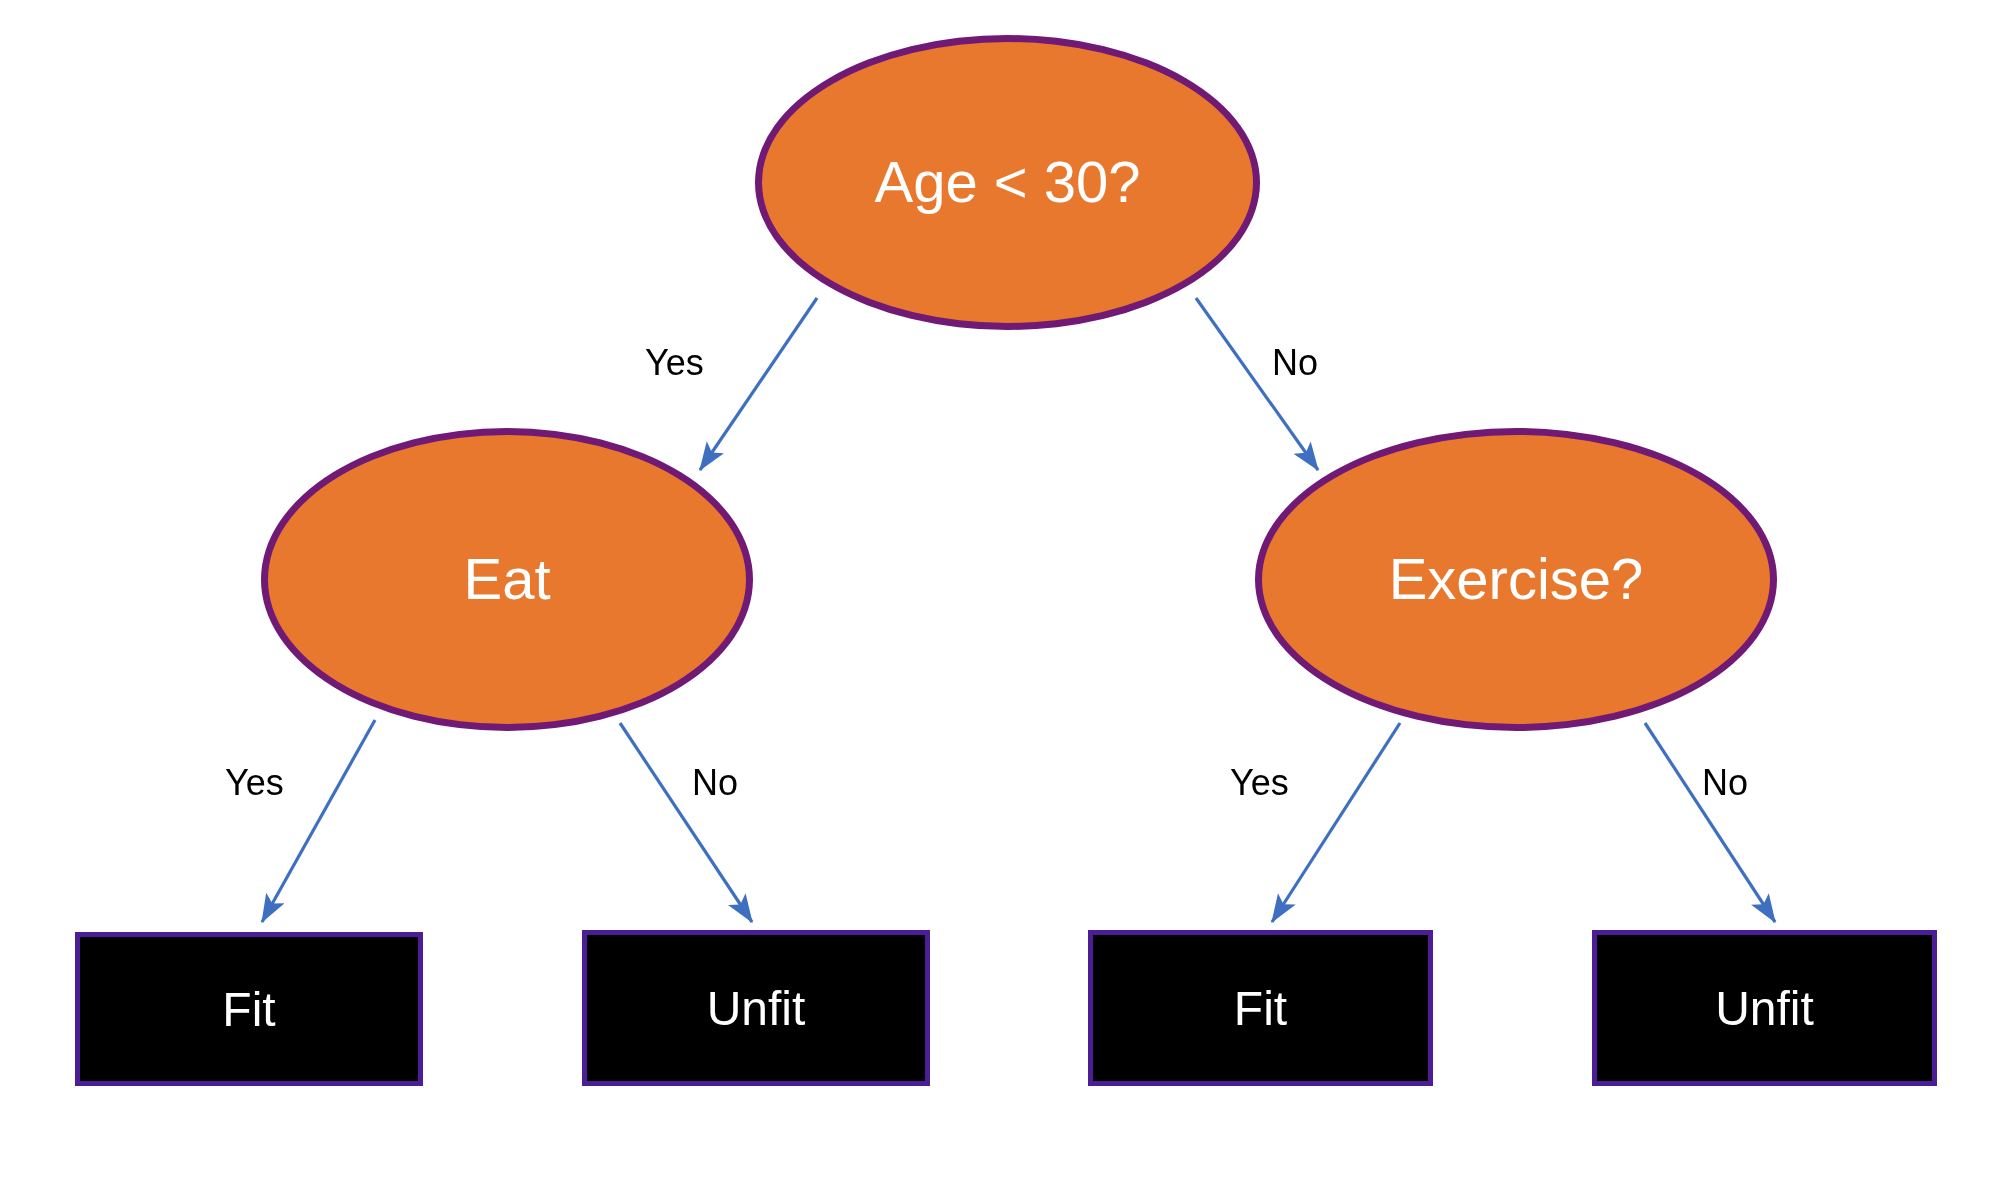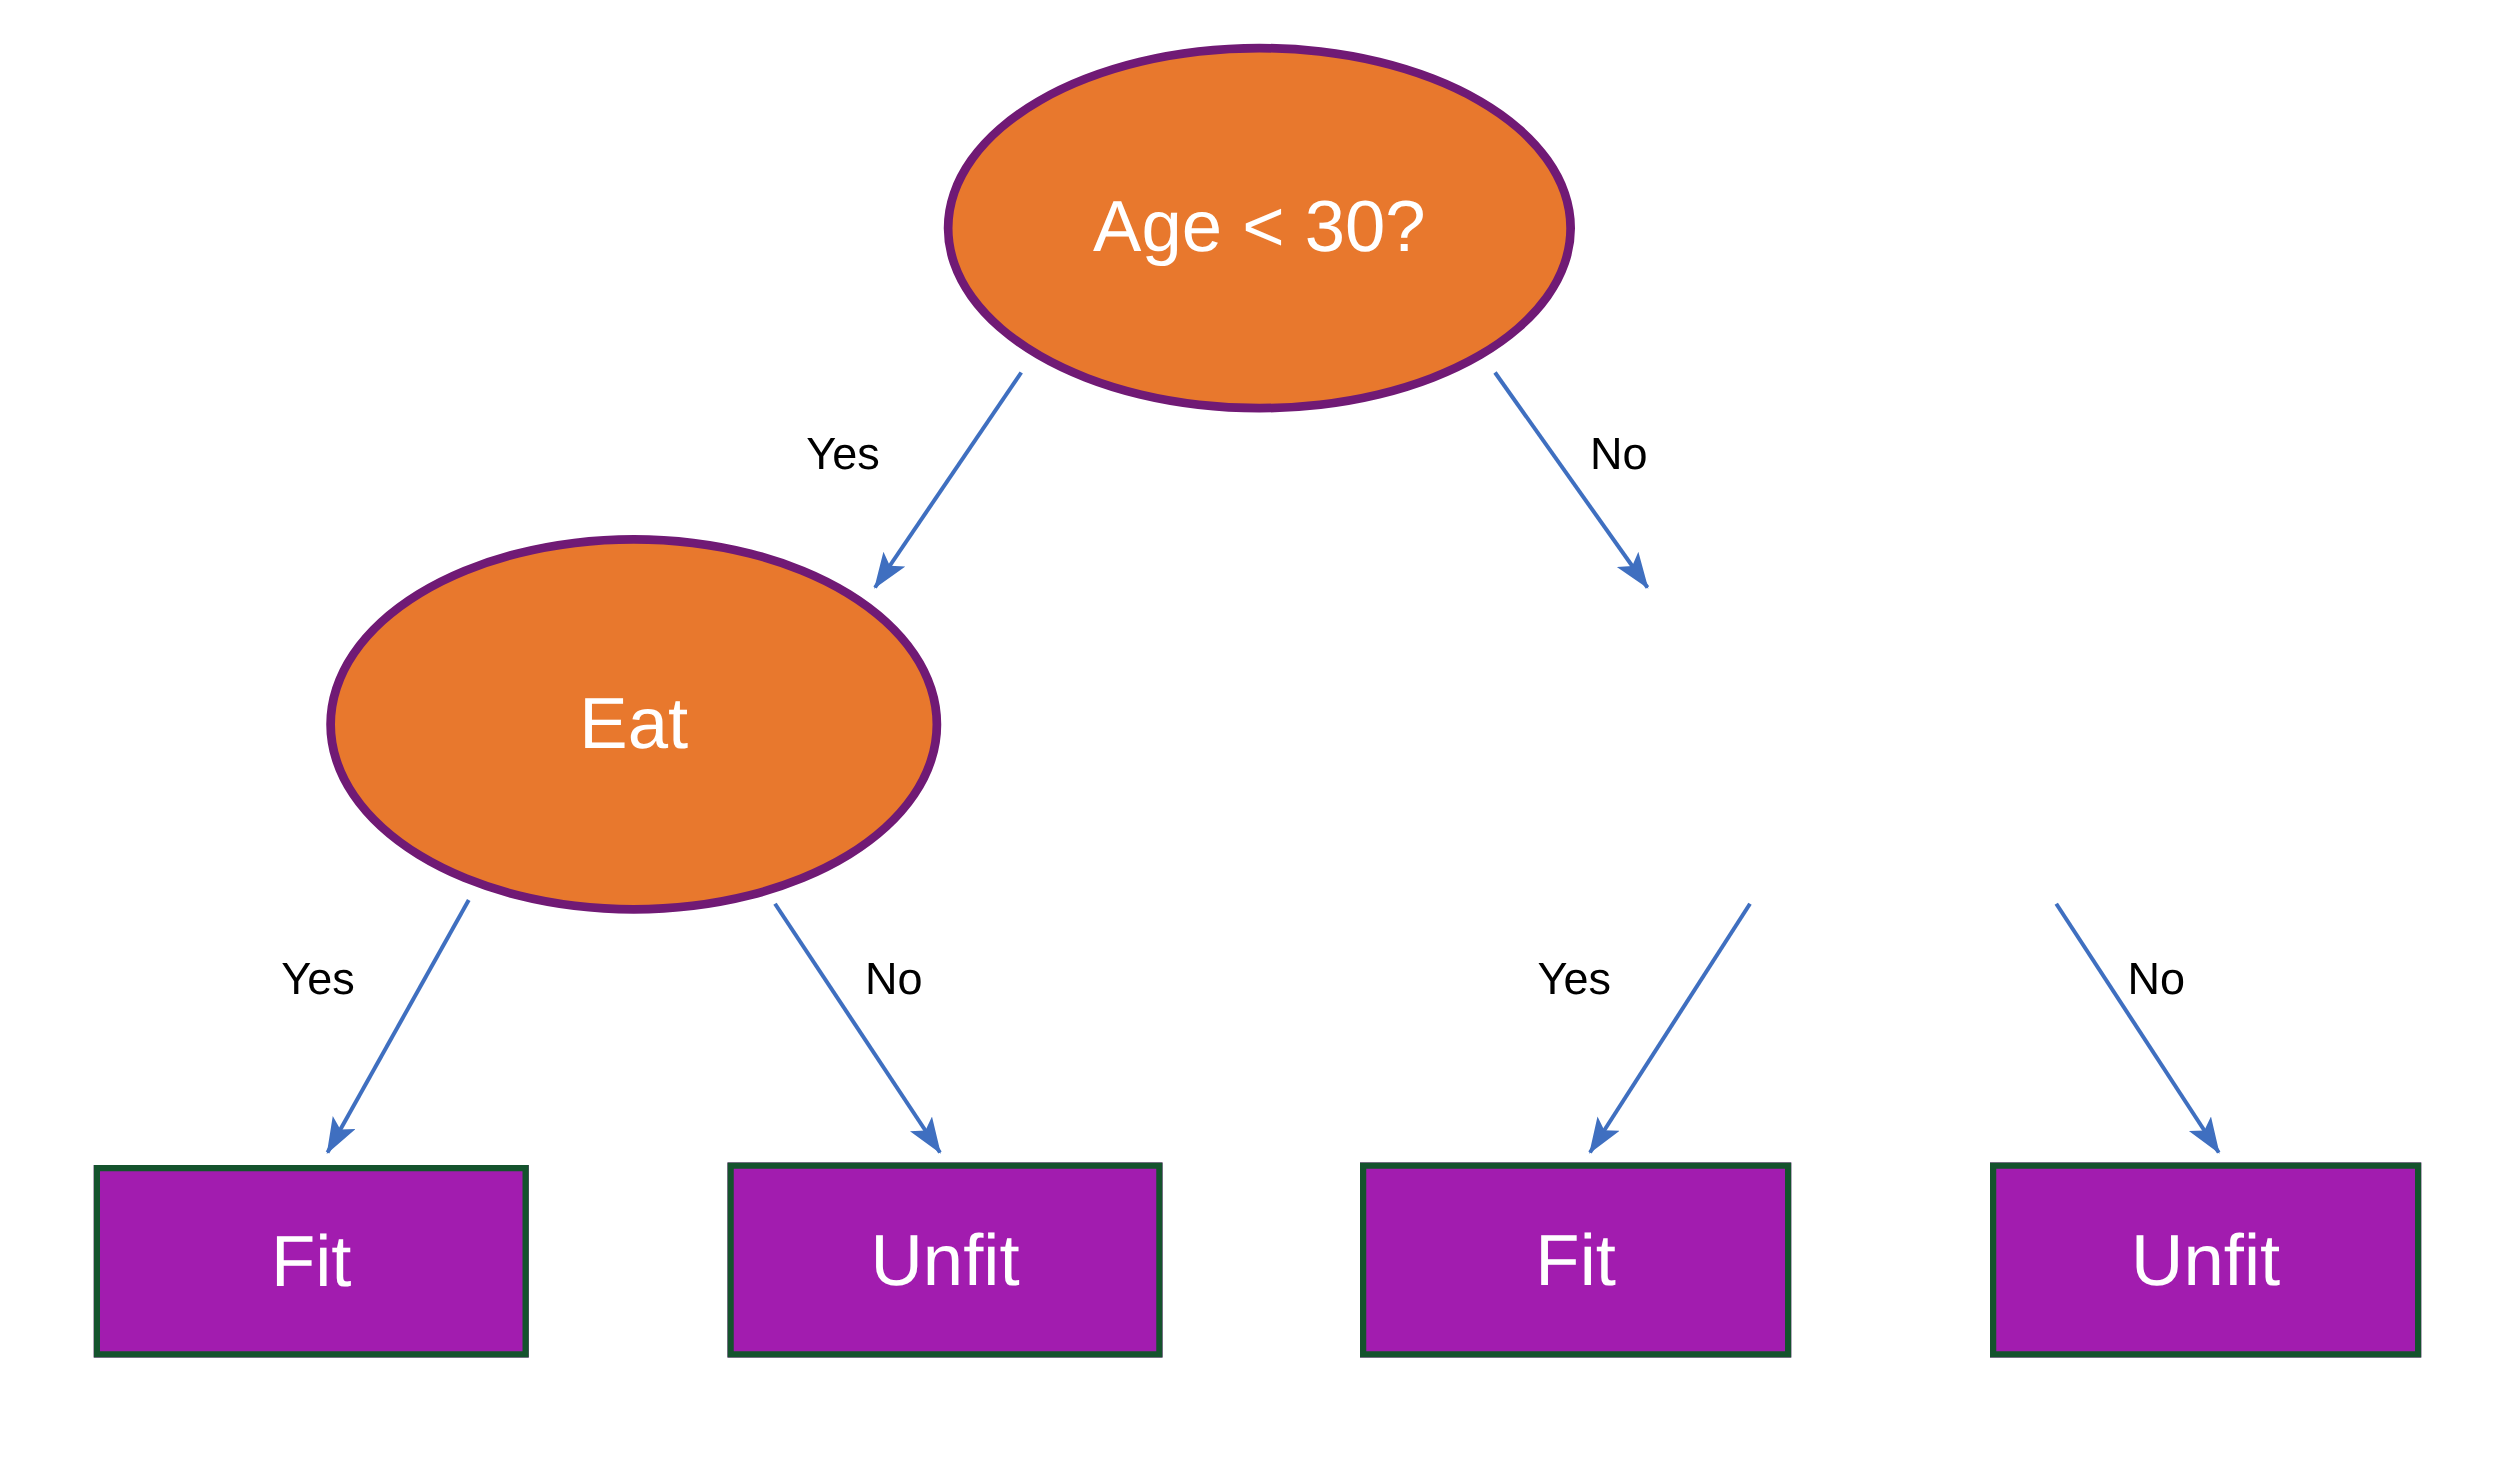--- a/index.html
+++ b/index.html
@@ -37,23 +37,23 @@
   }
   .node-decision {
     border-radius: 50%;
     background: #E8782D;
     border: 7px solid #701a75;
     font-size: 58px;
     line-height: 1.18;
     font-weight: 400;
   }
   .node-leaf {
-    background: #a21caf;
-    border: 5px solid #14532d;
-    font-size: 58px;
+    background: #000000;
+    border: 5px solid #4c1d95;
+    font-size: 48px;
     font-weight: 400;
   }
   .node-label {
     display: block;
     padding: 0 14px;
   }
   .edge-label {
     position: absolute;
     color: #000000;
     font-size: 36px;
@@ -107,20 +107,23 @@
   <div id="node-root" class="node node-decision">
     <span class="node-label">Age &lt; 30?</span>
   </div>
 
   <div id="node-eat" class="node node-decision">
     <span class="node-label">
       <span>Eat</span><br>
     </span>
   </div>
 
+  <div id="node-exercise" class="node node-decision">
+    <span class="node-label">Exercise?</span>
+  </div>
 
   <div id="leaf-fit-1" class="node node-leaf">
     <span class="node-label">Fit</span>
   </div>
 
   <div id="leaf-unfit-1" class="node node-leaf">
     <span class="node-label">Unfit</span>
   </div>
 
   <div id="leaf-fit-2" class="node node-leaf">

